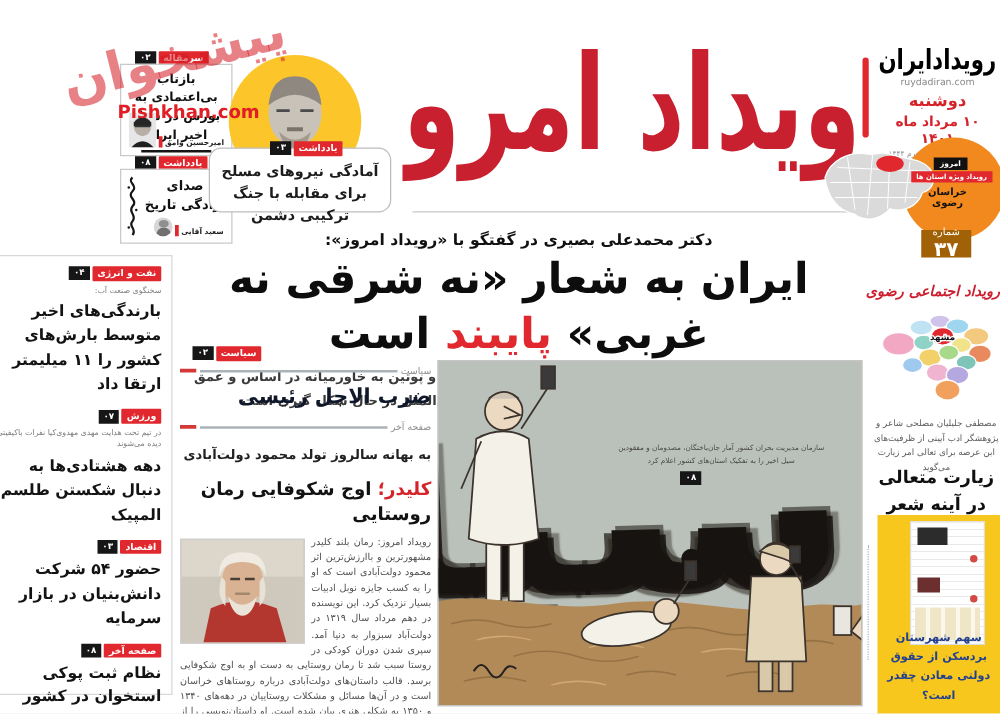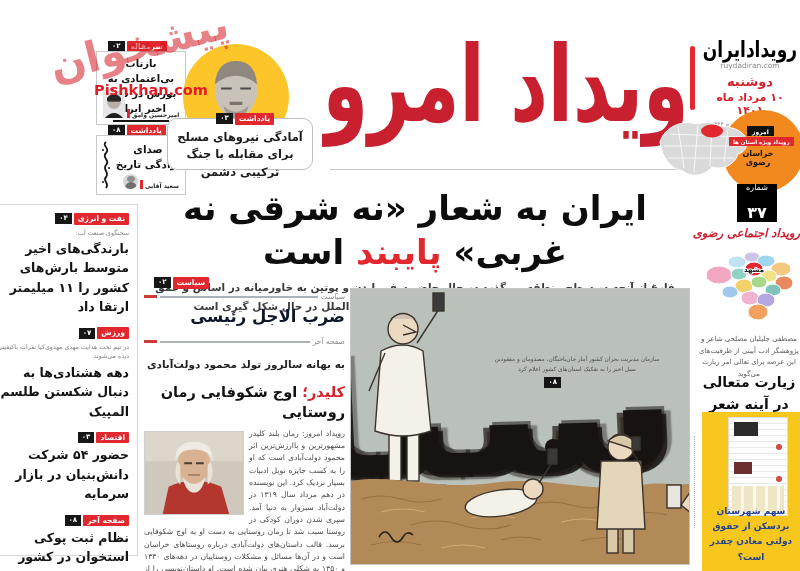--- a/index.html
+++ b/index.html
@@ -23,21 +23,21 @@
   .issueline{font-size:7px;margin-top:3px}
   .issueline .a{color:#d6232a;font-weight:bold}
   .issueline .b{color:#3a55a4;font-weight:bold}
   .pp{font-size:7px;color:#4a4a4a;margin-top:2px}
   .redbar{left:690px;top:46px;width:5px;height:64px;background:#e0282e;border-radius:3px}
   .orangecircle{left:722px;top:110px;width:82px;height:82px;border-radius:50%;background:#f2891e;z-index:1}
   .iranmap{left:650px;top:112px;z-index:2}
   .todaytag{left:747px;top:126px;background:#111;color:#fff;font-size:6px;font-weight:bold;padding:1.5px 5px;z-index:3}
   .specialtag{left:729px;top:137px;background:#e0282e;color:#fff;font-size:5.5px;font-weight:bold;padding:1.5px 4px;z-index:3;white-space:nowrap}
   .provtag{left:729px;top:149px;width:58px;text-align:center;font-size:8px;font-weight:bold;color:#111;z-index:3}
-  .issuebox{left:737px;top:184px;width:40px;height:38px;background:#000000;color:#fff;display:flex;flex-direction:column;align-items:center;justify-content:space-between;line-height:1.1;z-index:2}
+  .issuebox{left:737px;top:184px;width:40px;height:22px;background:#a16207;color:#fff;display:flex;flex-direction:column;align-items:center;justify-content:center;line-height:1.1;z-index:2}
   .issuebox .l{font-size:8px}
   .issuebox .n{font-size:16px;font-weight:bold}
 
   
   .masthead{left:322px;top:0;width:368px;height:168px;overflow:hidden;display:flex;align-items:center;justify-content:center}
   .masthead span{font-size:68px;font-weight:bold;color:#c8202f;white-space:nowrap;transform:scale(1.08,1.55);letter-spacing:-2px}
   .mastline{left:330px;top:169px;width:358px;height:1px;background:#c9c9c9}
   .tagline{left:540px;top:38px;width:140px;text-align:center;z-index:4}
   .tagline .t1{color:#2e7cc3;font-weight:bold;font-size:10px}
   .tagline .t2{color:#9a9a9a;font-size:6.5px;margin-top:2px}
@@ -217,20 +217,21 @@
   </div>
   <div class="abs note2">
     <div class="tagrow">
       <span class="tag">یادداشت</span>
       <span class="pgbox">۰۳</span>
     </div>
     <div class="title">آمادگی نیروهای مسلح برای مقابله با جنگ ترکیبی دشمن</div>
   </div>
 
   <div class="abs lead">
+    <div class="kicker">دکتر محمدعلی بصیری در گفتگو با «رویداد امروز»:</div>
     <div class="hl">
       <span>ایران به شعار «نه شرقی نه غربی» </span><span class="accent">پایبند</span><span> است</span>
     </div>
     <div class="lede">فارغ از آنچه در سطح منطقه می‌گذرد در حال حاضر سفر بایدن و پوتین به خاورمیانه در اساس و عمق نشان می‌دهد که صف‌بندی‌های جدید در ساختار نظام بین‌الملل در حال شکل گیری است</div>
     <div class="tagrow leadtag">
       <span class="tag">سیاست</span>
       <span class="pgbox">۰۲</span>
     </div>
   </div>
 

